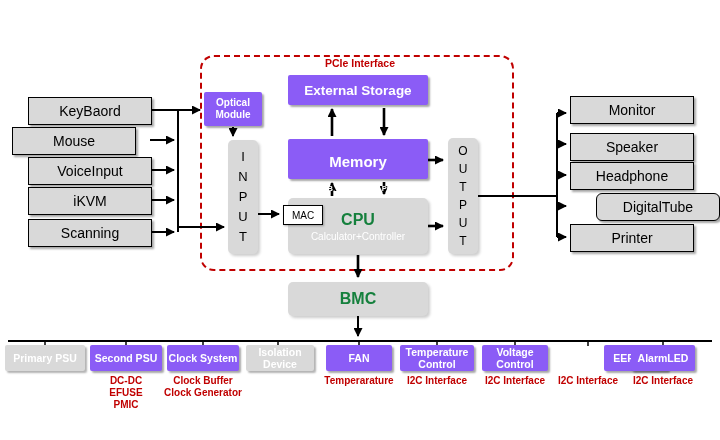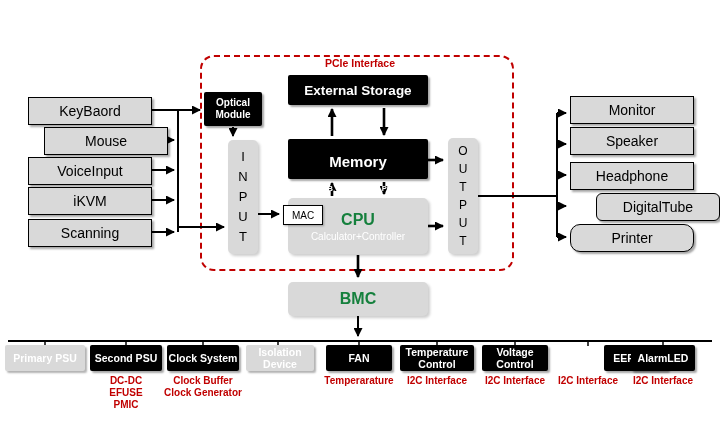--- a/index.html
+++ b/index.html
@@ -3,21 +3,21 @@
 <meta charset="utf-8">
 <style>
   html,body{margin:0;padding:0;background:#fff;}
   .stage{position:relative;width:720px;height:440px;background:#fff;
          font-family:"Liberation Sans",sans-serif;overflow:hidden;}
   .abs{position:absolute;}
   .pre{white-space:pre-line;}
   .devbox{background:#d9d9d9;border:1px solid #000;display:flex;align-items:center;
           justify-content:center;font-size:14px;color:#000;z-index:2;
           box-shadow:2px 2px 2px rgba(0,0,0,.35);}
-  .redbox{background:#000000;color:#fff;font-weight:bold;display:flex;flex-direction:column;
+  .redbox{background:#8b5cf6;color:#fff;font-weight:bold;display:flex;flex-direction:column;
           align-items:center;justify-content:center;text-align:center;z-index:2;
           border-radius:2px;box-shadow:2px 2px 2px rgba(0,0,0,.35);}
   .graybox{background:#d9d9d9;border-radius:5px;display:flex;flex-direction:column;
            align-items:center;justify-content:center;text-align:center;z-index:2;
            box-shadow:2px 2px 3px rgba(0,0,0,.2);}
   .vword{font-size:13px;color:#000;line-height:1.55;}
   .vword6{font-size:12px;color:#000;line-height:1.5;}
   .whitetitle{color:#15803d;font-weight:bold;font-size:16px;}
   .whitesub{color:#fff;font-size:10px;margin-top:2px;}
   .dashed{border:2px dashed #c00000;border-radius:14px;z-index:0;}
@@ -83,46 +83,46 @@
       <line x1="437" y1="341" x2="437" y2="346" stroke-width="1.5"></line>
       <line x1="515" y1="341" x2="515" y2="346" stroke-width="1.5"></line>
       <line x1="588" y1="341" x2="588" y2="346" stroke-width="1.5"></line>
       <line x1="663" y1="341" x2="663" y2="346" stroke-width="1.5"></line>
     </g>
   </svg>
 
   <div class="abs devbox" style="left:28px;top:97px;width:122px;height:26px;">
       <span>KeyBaord</span>
     </div>
-  <div class="abs devbox" style="left:44px;top:127px;width:122px;height:26px;">
+  <div class="abs devbox" style="left:12px;top:127px;width:122px;height:26px;">
       <span>Mouse</span>
     </div>
   <div class="abs devbox" style="left:28px;top:157px;width:122px;height:26px;">
       <span>VoiceInput</span>
     </div>
   <div class="abs devbox" style="left:28px;top:187px;width:122px;height:26px;">
       <span>iKVM</span>
     </div>
   <div class="abs devbox" style="left:28px;top:219px;width:122px;height:26px;">
       <span>Scanning</span>
     </div>
 
   <div class="abs devbox" style="left:570px;top:96px;width:122px;height:26px;">
       <span>Monitor</span>
     </div>
-  <div class="abs devbox" style="left:570px;top:127px;width:122px;height:26px;">
+  <div class="abs devbox" style="left:570px;top:133px;width:122px;height:26px;">
       <span>Speaker</span>
     </div>
   <div class="abs devbox" style="left:570px;top:162px;width:122px;height:26px;">
       <span>Headphone</span>
     </div>
   <div class="abs devbox" style="left:596px;top:193px;width:122px;height:26px;border-radius:6px;">
       <span>DigitalTube</span>
     </div>
-  <div class="abs devbox" style="left:570px;top:224px;width:122px;height:26px;border-radius:10px;">
+  <div class="abs devbox" style="left:570px;top:224px;width:122px;height:26px;">
       <span>Printer</span>
     </div>
 
   <div class="abs pcie" style="left:290px;top:57px;width:140px;">PCIe Interface</div>
 
   <div class="abs redbox pre" style="left:204px;top:92px;width:58px;height:34px;font-size:10px;line-height:1.2;">Optical
 Module</div>
 
   <div class="abs redbox" style="left:288px;top:75px;width:140px;height:30px;font-size:13.5px;">External Storage</div>
 

